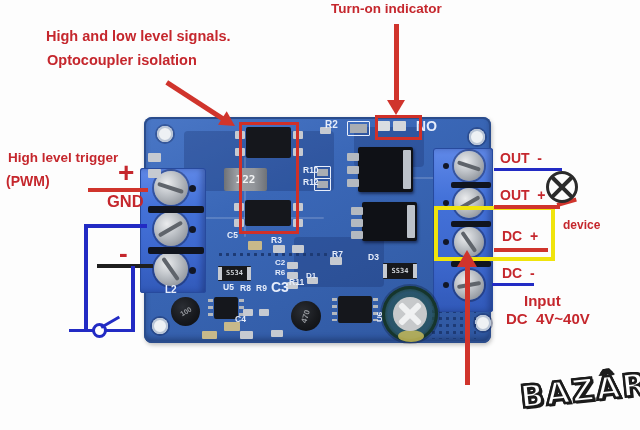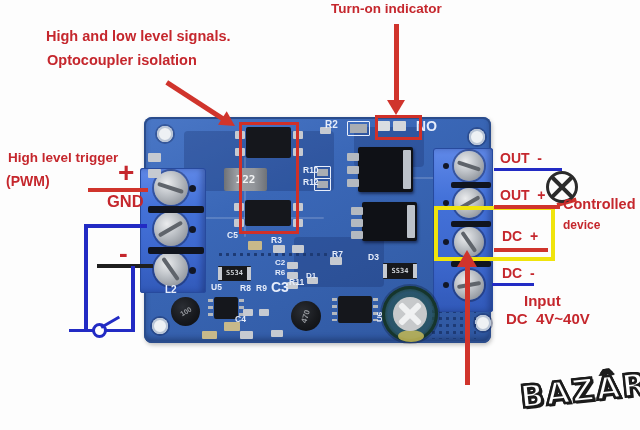--- a/index.html
+++ b/index.html
@@ -220,21 +220,21 @@
     <span class="sk" style="left:181px;top:3px;font-size:10px;">R2</span>
     <span class="sk" style="left:272px;top:2px;font-size:14px;display:inline-block;transform:rotate(180deg);">ON</span>
     <span class="sk" style="left:159px;top:49px;">R10</span>
     <span class="sk" style="left:159px;top:61px;">R12</span>
     <span class="sk" style="left:83px;top:114px;">C5</span>
     <span class="sk" style="left:127px;top:119px;">R3</span>
     <span class="sk" style="left:145px;top:120px;margin-top:41px;">R11</span>
     <span class="sk" style="left:131px;top:142px;font-size:8px;">C2</span>
     <span class="sk" style="left:131px;top:152px;font-size:8px;">R6</span>
     <span class="sk" style="left:127px;top:163px;font-size:14px;">C3</span>
-    <span class="sk" style="left:67px;top:166px;text-align:center;">U5</span>
+    <span class="sk" style="left:79px;top:166px;text-align:center;">U5</span>
     <span class="sk" style="left:96px;top:167px;">R8</span>
     <span class="sk" style="left:112px;top:167px;">R9</span>
     <span class="sk" style="left:91px;top:198px;">C4</span>
     <span class="sk" style="left:21px;top:168px;font-size:10px;">L2</span>
     <span class="sk" style="left:188px;top:133px;">R7</span>
     <span class="sk" style="left:224px;top:136px;">D3</span>
     <span class="sk" style="left:162px;top:155px;font-size:8px;">D1</span>
     <span class="sk" style="left:231px;top:196px;display:inline-block;transform:rotate(-90deg);font-size:8px;">U6</span>
   </div>
 
@@ -278,21 +278,20 @@
   <div class="t" style="left:331px;top:2px;font-size:13.5px;">Turn-on indicator</div>
   <div class="t" style="left:46px;top:29px;font-size:14.5px;">High and low level signals.</div>
   <div class="t" style="left:47px;top:53px;font-size:14.5px;">Optocoupler isolation</div>
   <div class="t" style="left:8px;top:151px;font-size:13.5px;">High level trigger</div>
   <div class="t" style="left:6px;top:174px;font-size:14px;">(PWM)</div>
   <div class="t" style="left:118px;top:158px;font-size:28px;">+</div>
   <div class="t" style="left:107px;top:193px;font-size:16.5px;">GND</div>
   <div class="t" style="left:119px;top:240px;font-size:26px;">-</div>
   <div class="t" style="left:500px;top:151px;font-size:14px;">OUT  -</div>
   <div class="t" style="left:500px;top:188px;font-size:14px;">OUT  +</div>
-  <div class="t" style="left:563px;top:197px;font-size:14.5px;">Controlled</div>
   <div class="t" style="left:563px;top:219px;font-size:12px;">device</div>
   <div class="t" style="left:502px;top:229px;font-size:14px;">DC  +</div>
   <div class="t" style="left:502px;top:266px;font-size:14px;">DC  -</div>
   <div class="t" style="left:524px;top:293px;font-size:15px;">Input</div>
   <div class="t" style="left:506px;top:311px;font-size:15px;">DC  4V~40V</div>
 
   <div class="wm">BAZÂR</div>
 
 </div>
 

